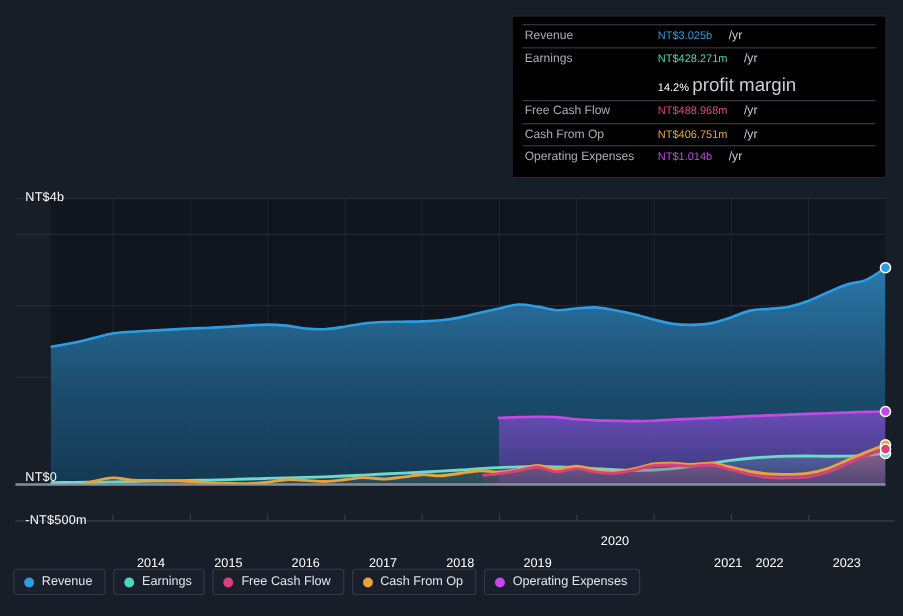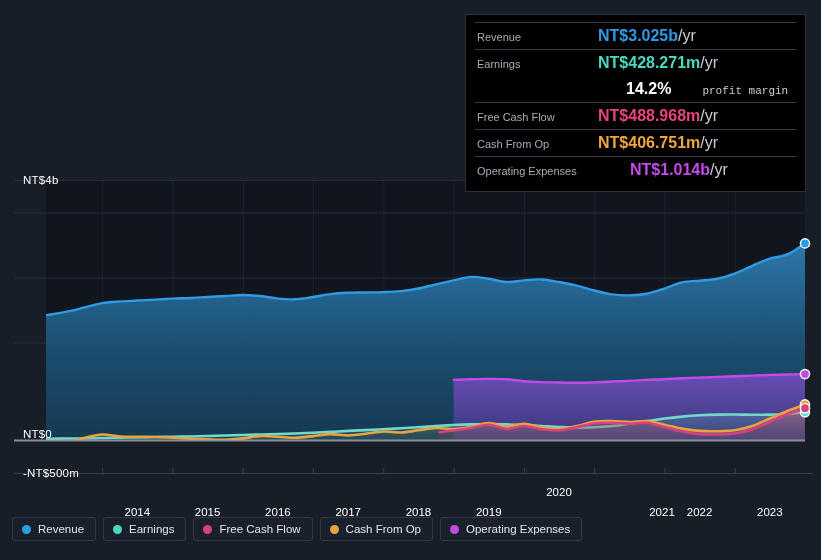--- a/index.html
+++ b/index.html
@@ -58,30 +58,30 @@
     font-size: 11.5px;
     padding: 1px 2px 6px 2px;
   }
   .tt-row {
     display: flex;
     align-items: baseline;
     border-top: 1px solid #3a3f48;
     padding: 3px 2px 3px 2px;
     line-height: 1.25;
   }
-  .tt-row.no-rule { border-top: none; gap: 28px; }
+  .tt-row.no-rule { border-top: none; }
   .tt-label {
     color: #a8aeb8;
     width: 121px;
     flex: none;
     font-size: 11px;
   }
-  .tt-val { font-weight: bold; font-size: 16px; }
-  .tt-unit { color: #c9ced6; font-weight: normal; font-size: 16px; margin-left: 0; }
-  .tt-margin-word { color: #c9ced6; font-weight: normal; font-size: 11px; margin-left: 3px; font-family: Liberation Mono, monospace; }
+  .tt-val { font-weight: normal; font-size: 10px; }
+  .tt-unit { color: #c9ced6; font-weight: normal; font-size: 11px; margin-left: 15px; }
+  .tt-margin-word { color: #c9ced6; font-weight: normal; font-size: 17px; margin-left: 3px; }
 
   
   #legend {
     position: absolute;
     left: 12px;
     top: 517px;
     display: flex;
     gap: 7px;
   }
   .legend-item {
@@ -219,21 +219,21 @@
         <span class="tt-val" style="color: rgb(232, 67, 127);">NT$488.968m</span>
         <span class="tt-unit">/yr</span>
       </div>
       <div class="tt-row">
         <span class="tt-label">Cash From Op</span>
         <span class="tt-val" style="color: rgb(240, 166, 60);">NT$406.751m</span>
         <span class="tt-unit">/yr</span>
       </div>
       <div class="tt-row">
         <span class="tt-label">Operating Expenses</span>
-        <span class="tt-val" style="color: rgb(196, 74, 232); margin-left: 32px;">NT$1.014b</span>
+        <span class="tt-val" style="color: rgb(196, 74, 232);">NT$1.014b</span>
         <span class="tt-unit">/yr</span>
       </div>
     </div>
 </div>
 
 <div id="legend">
     <div class="legend-item">
       <span class="legend-dot" style="background: rgb(46, 156, 229);"></span>
       <span>Revenue</span>
     </div>

